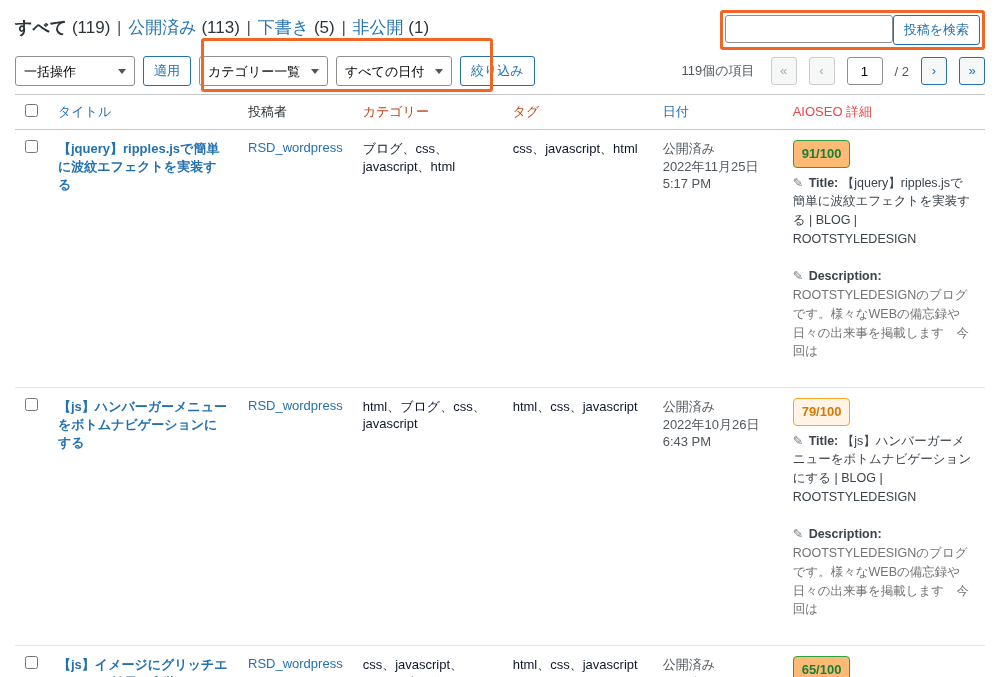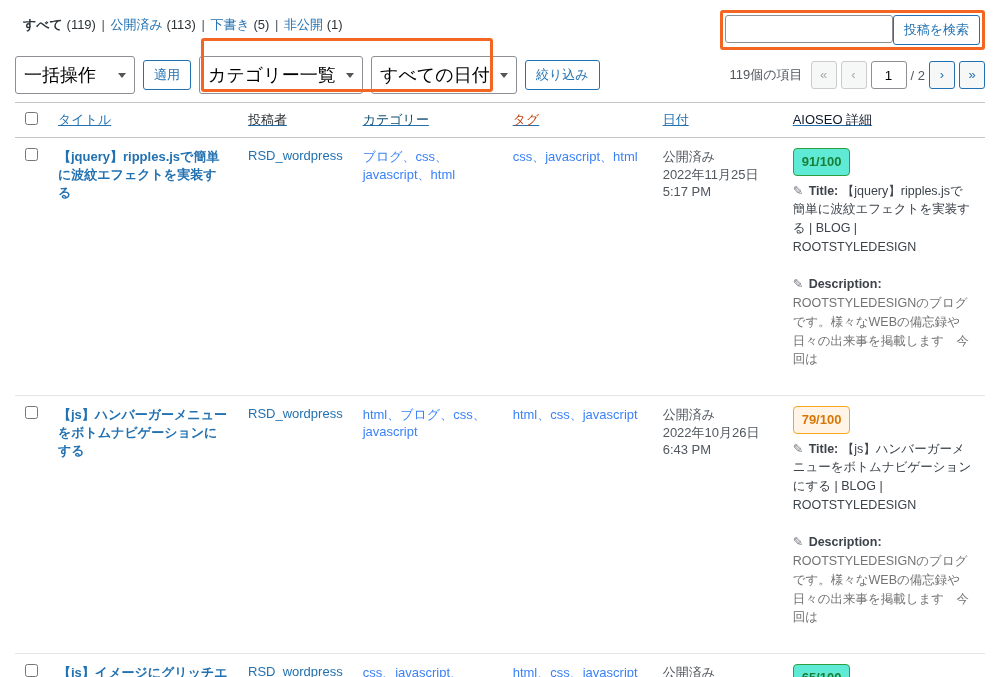--- a/index.html
+++ b/index.html
@@ -1,51 +1,51 @@
 <!DOCTYPE html>
 <html><head>
 <meta charset="utf-8">
 <style>
   * { box-sizing: border-box; margin: 0; padding: 0; }
   body { font-family: -apple-system, BlinkMacSystemFont, "Segoe UI", sans-serif; font-size: 13px; color: #2c3338; background: #fff; width: 1000px; }
   a { color: #2271b1; text-decoration: none; }
   .container { padding: 10px 15px; }
 
   .topbar { display: flex; justify-content: space-between; align-items: flex-start; }
-  .status-links { padding: 6px 0 4px; font-size: 13px; margin-left: 8px; }
+  .status-links { padding: 6px 0 4px; font-size: 17px; }
   .status-links .sep { color: #50575e; padding: 0 2px; }
   .status-links .cur { color: #2c3338; font-weight: 600; }
 
   .searchbox { display: flex; padding: 2px; border: 3px solid #f26522; border-radius: 3px; }
   .searchbox input[type=text] { width: 168px; height: 28px; border: 1px solid #8c8f94; border-radius: 3px; padding: 0 6px; }
   .btn { height: 30px; border: 1px solid #2271b1; color: #2271b1; background: #fff; border-radius: 3px; padding: 0 10px; font-size: 13px; cursor: pointer; white-space: nowrap; }
 
   .filterbar { display: flex; align-items: center; gap: 8px; padding: 6px 0 8px; position: relative; }
-  select { height: 38px; border: 1px solid #8c8f94; border-radius: 3px; padding: 0 26px 0 8px; font-size: 18px; background: #fff; appearance: none; -webkit-appearance: none; }
+  select { height: 30px; border: 1px solid #8c8f94; border-radius: 3px; padding: 0 26px 0 8px; font-size: 13px; background: #fff; appearance: none; -webkit-appearance: none; }
   .sel-wrap { position: relative; display: inline-block; }
   .sel-wrap::after { content: ""; position: absolute; right: 9px; top: 50%; margin-top: -2px; border-left: 4px solid transparent; border-right: 4px solid transparent; border-top: 5px solid #555; pointer-events: none; }
   .filter-hl { position: absolute; border: 3px solid #f26522; border-radius: 3px; pointer-events: none; }
 
-  .pager { margin-left: auto; display: flex; align-items: center; gap: 4px; font-size: 13px; color: #50575e; }
+  .pager { margin-left: auto; display: flex; align-items: center; gap: 12px; font-size: 13px; color: #50575e; }
   .pager .count { margin-right: 4px; }
   .pgbtn { width: 26px; height: 28px; border: 1px solid #ccc; background: #f6f7f7; border-radius: 3px; color: #a7aaad; text-align: center; line-height: 26px; cursor: pointer; }
   .pgbtn.active { color: #2271b1; border-color: #2271b1; }
   .pginput { width: 36px; height: 28px; border: 1px solid #8c8f94; border-radius: 3px; text-align: center; }
 
   table { width: 100%; border-collapse: collapse; border-top: 1px solid #c3c4c7; }
-  thead th { text-align: left; font-weight: 400; padding: 8px 10px; border-bottom: 1px solid #c3c4c7; color: #2271b1; font-size: 13px; text-decoration: underline; }
+  thead th { text-align: left; font-weight: 400; padding: 8px 10px; border-bottom: 1px solid #c3c4c7; color: #2271b1; font-size: 13px; }
   thead th.cb { width: 30px; }
   tbody td { padding: 10px 10px 26px; border-bottom: 1px solid #e5e5e5; vertical-align: top; }
   .title-link { font-weight: 600; }
-  .link-list span { color: #3b82f6; }
+  .link-list span { color: #0f172a; }
   .datecell { color: #50575e; }
 
   .aioseo { font-size: 12.5px; color: #3c434a; line-height: 1.5; }
   .score { display: inline-block; border-radius: 4px; padding: 3px 8px; font-weight: 700; font-size: 13px; margin-bottom: 6px; }
-  .score.green { background: #5eead4; border: 1px solid #2ea043; color: #1a7f37; }
+  .score.green { background: #fdba74; border: 1px solid #2ea043; color: #1a7f37; }
   .score.orange { background: #fff4e5; border: 1px solid #f6a623; color: #d97706; }
   .pencil { color: #787c82; margin-right: 2px; }
   .desc-label { font-weight: 700; text-align: center; }
   .trunc { color: #737373; }
 </style>
 </head>
 <body>
 
 <div class="container">
 
@@ -85,24 +85,24 @@
       <span class="pgbtn active">»</span>
     </div>
   </div>
 
   <table>
     <thead>
       <tr>
         <th class="cb"><input type="checkbox" style=""></th>
         <th style="width:190px"><a>タイトル</a></th>
         <th style="width:110px"><span style="color:#2c3338">投稿者</span></th>
-        <th style="width:150px"><span style="color:#0c4a6e">カテゴリー</span></th>
+        <th style="width:150px"><span style="color:#c2410c">カテゴリー</span></th>
         <th style="width:150px"><span style="color:#c2410c">タグ</span></th>
         <th style="width:130px"><a>日付</a></th>
-        <th><span style="color:#0f172a">AIOSEO 詳細</span></th>
+        <th><span style="color:#ef4444">AIOSEO 詳細</span></th>
       </tr>
     </thead>
     <tbody id="rows">
         <tr>
           <td><input type="checkbox" style=""></td>
           <td><a class="title-link">【jquery】ripples.jsで簡単に波紋エフェクトを実装する</a></td>
           <td><a>RSD_wordpress</a></td>
           <td class="link-list"><span>ブログ、css、javascript、html</span></td>
           <td class="link-list"><span>css、javascript、html</span></td>
           <td class="datecell">公開済み<br>2022年11月25日 5:17 PM</td>

